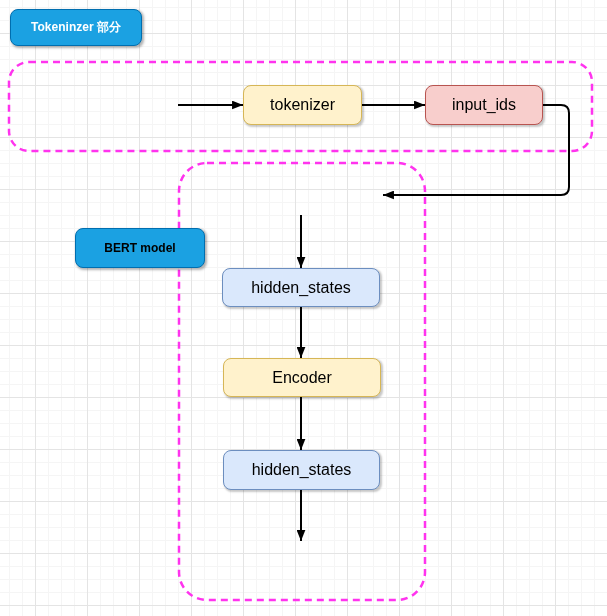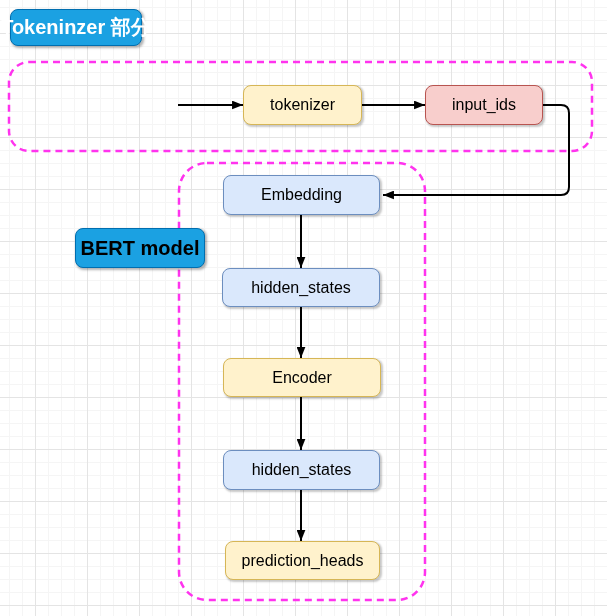--- a/index.html
+++ b/index.html
@@ -39,21 +39,21 @@
   .node.yellow { background: #fff2cc; border-color: #d6b656; }
   .node.red    { background: #f8cecc; border-color: #b85450; }
   .node.blue   { background: #dae8fc; border-color: #6c8ebf; }
   .badge {
     position: absolute;
     box-sizing: border-box;
     border: 1px solid #006eaf;
     border-radius: 8px;
     background: #1ba1e2;
     color: #ffffff;
-    font-size: 20px; font-weight: bold;
+    font-size: 12px; font-weight: bold;
     display: flex; align-items: center; justify-content: center;
     box-shadow: 1.5px 1.5px 2.5px rgba(0,0,0,0.3);
     white-space: nowrap;
   }
 </style>
 </head>
 <body>
 
 <div class="canvas">
 
@@ -78,23 +78,21 @@
 
   <div class="badge" style="left: 10px; top: 9px; width: 132px; height: 37px; background-color: rgb(27, 161, 226); border-color: rgb(0, 110, 175); color: rgb(255, 255, 255);">Tokeninzer 部分</div>
 
   <div class="badge" style="left: 75px; top: 228px; width: 130px; height: 40px; background-color: rgb(27, 161, 226); border-color: rgb(0, 110, 175); color: #000000;">BERT model</div>
 
 
   <div class="node yellow" style="left: 243px; top: 85px; width: 119px; height: 40px; background-color: rgb(255, 242, 204); border-color: rgb(214, 182, 86);">tokenizer</div>
 
   <div class="node red" style="left: 425px; top: 85px; width: 118px; height: 40px; background-color: rgb(248, 206, 204); border-color: rgb(184, 84, 80);">input_ids</div>
 
-  <div class="node blue" style="left: 223px; top: 175px; width: 157px; height: 40px; background-color: rgb(218, 232, 252); border-color: rgb(108, 142, 191);">Embedding</div>
 
   <div class="node blue" style="left: 222px; top: 268px; width: 158px; height: 39px; background-color: rgb(218, 232, 252); border-color: rgb(108, 142, 191);">hidden_states</div>
 
   <div class="node yellow" style="left: 223px; top: 358px; width: 158px; height: 39px; background-color: rgb(255, 242, 204); border-color: rgb(214, 182, 86);">Encoder</div>
 
   <div class="node blue" style="left: 223px; top: 450px; width: 157px; height: 40px; background-color: rgb(218, 232, 252); border-color: rgb(108, 142, 191);">hidden_states</div>
 
-  <div class="node yellow" style="left: 225px; top: 541px; width: 155px; height: 39px; background-color: rgb(255, 242, 204); border-color: rgb(214, 182, 86);">prediction_heads</div>
 
 </div>
 
 </body></html>

